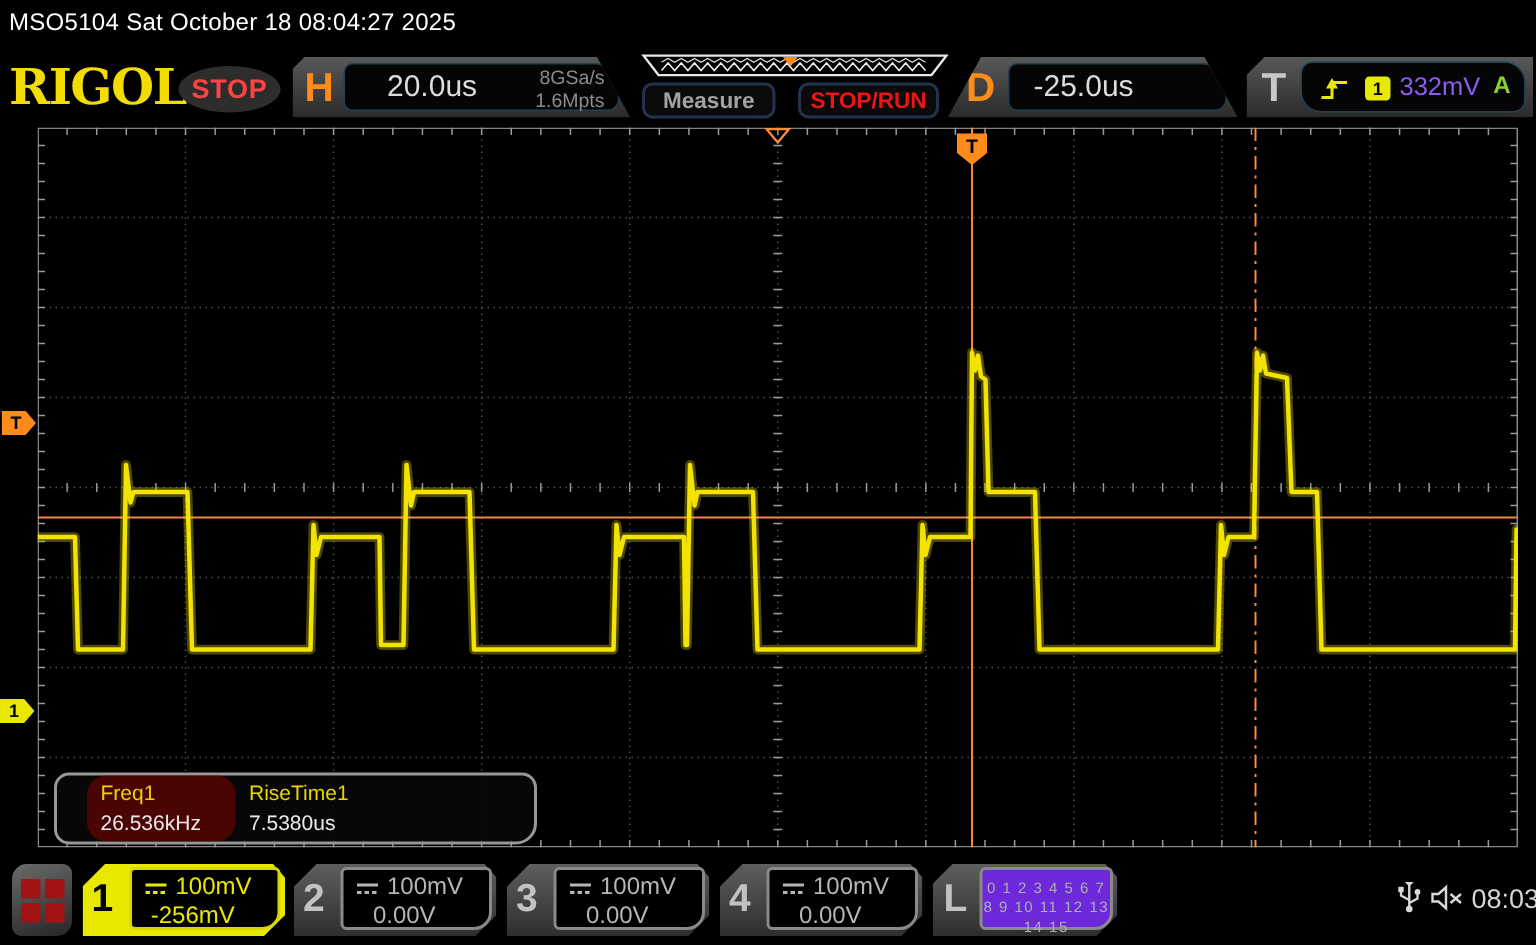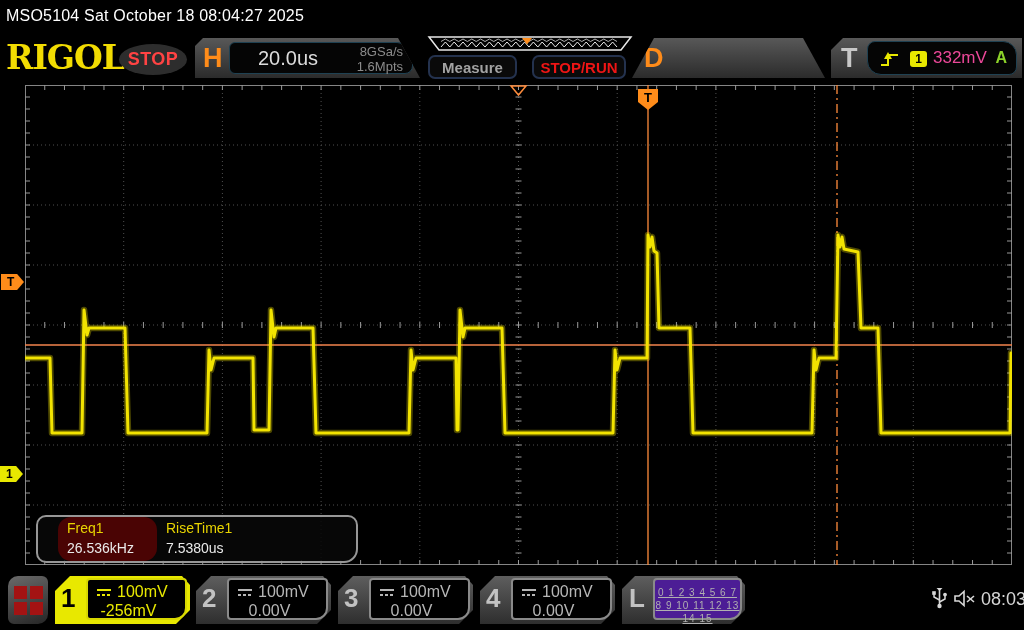--- a/index.html
+++ b/index.html
@@ -26,21 +26,21 @@
   .inner-black { background:#050505; border:1px solid #1f4152; }
   #h-inner { left:34px; top:4px; width:184px; height:32px; border-radius:6px 16px 8px 6px; }
   #h-timebase { left:28px; top:4px; font-size:20px; color:#dcdcdc; }
   #h-rates { right:9px; top:1px; text-align:right; font-size:13px; color:#8c8c8c; line-height:15px; }
   #d-inner { left:40px; top:4px; width:146px; height:32px; border-radius:6px 16px 8px 6px; }
   #d-delay { left:16px; top:4px; font-size:20px; color:#dcdcdc; }
   #t-inner { left:36px; top:3px; width:150px; height:34px; border-radius:8px 14px 8px 14px; }
   #t-letter { left:10px; color:#c8c8c8; }
   #trig-badge { left:42px; top:9px; width:17px; height:16px; background:#e8e800; border-radius:3px;
                 color:#000; font-weight:bold; font-size:12px; display:flex; align-items:center; justify-content:center; }
-  #trig-level { left:65px; top:6px; font-size:17px; color:#ec4899; }
+  #trig-level { left:65px; top:6px; font-size:17px; color:#8b5cf6; }
   #trig-mode { right:9px; top:7px; font-size:16px; font-weight:bold; color:#8cd22a; }
 
   .hbtn { top:55px; height:24px; background:#0a0a0a; border:2px solid #24324e; border-radius:7px;
           font-weight:bold; font-size:15px; display:flex; align-items:center; justify-content:center; }
   #measure-btn { left:428px; width:89px; color:#a3a3a3; }
   #stoprun-btn { left:532px; width:94px; color:#ee1515; }
 
   
   #meas-box { left:36px; top:515px; width:322px; height:48px; background:rgba(8,8,8,0.88);
               border:2px solid #979797; border-radius:10px 10px 14px 10px; display:flex;
@@ -77,23 +77,23 @@
   .chan.on .num { color:#000; }
   .chan.on .panel { border:2px solid #d8d800; color:#e8e800; }
   .chan.off .outer { background:linear-gradient(180deg,#5e5e5e,#2e2e2e); }
   .chan.off .num { color:#c2c2c2; }
   .chan.off .panel { border:2px solid #8a8a8a; color:#b6b6b6; }
 
   #logic-btn { left:622px; top:576px; width:123px; height:48px; }
   #logic-btn .outer { position:absolute; inset:0; background:linear-gradient(180deg,#5e5e5e,#2e2e2e);
      clip-path:polygon(13px 0,115px 0,123px 9px,123px 34px,109px 48px,0 48px,0 13px); }
   #logic-btn .num { position:absolute; left:7px; top:7px; font-size:26px; font-weight:bold; color:#c2c2c2; }
-  #logic-btn .panel { position:absolute; left:31px; top:2px; right:3px; height:42px; background:#4c1d95;
+  #logic-btn .panel { position:absolute; left:31px; top:2px; right:3px; height:42px; background:#6d28d9;
      border:2px solid #8a8a8a; border-radius:4px 4px 12px 4px; color:#b0b0b0;
-     font-size:10px; letter-spacing:1px; text-align:center; padding-top:6px; line-height:13px;text-decoration:underline; }
+     font-size:10px; letter-spacing:1px; text-align:center; padding-top:6px; line-height:13px; }
 
   #usb-icon { left:931px; top:586px; }
   #speaker-icon { left:953px; top:589px; }
   #clock { left:981px; top:589px; font-size:18px; color:#d6d6d6; }
 </style>
 </head>
 <body>
 
 <div id="stage">
 
@@ -118,20 +118,23 @@
       <polyline points="26,5.5 30.4,3 34.8,5.5 39.199999999999996,3 43.599999999999994,5.5 47.99999999999999,3 52.39999999999999,5.5 56.79999999999999,3 61.19999999999999,5.5 65.6,3 70,5.5 74.4,3 78.80000000000001,5.5 83.20000000000002,3 87.60000000000002,5.5 92.00000000000003,3 96.40000000000003,5.5 100.80000000000004,3 105.20000000000005,5.5 109.60000000000005,3 114.00000000000006,5.5 118.40000000000006,3 122.80000000000007,5.5 127.20000000000007,3 131.60000000000008,5.5 136.00000000000009,3 140.4000000000001,5.5 144.8000000000001,3 149.2000000000001,5.5 153.6000000000001,3 158.0000000000001,5.5 162.40000000000012,3 166.80000000000013,5.5 171.20000000000013,3 175.60000000000014,5.5 180.00000000000014,3 184.40000000000015,5.5 188.80000000000015,3 193.20000000000016,5.5 197.60000000000016,3 202.00000000000017,5.5 " fill="none" stroke="#e0e0e0" stroke-width="0.8"></polyline>
       <polyline points="26,11 30.4,6 34.8,11 39.199999999999996,6 43.599999999999994,11 47.99999999999999,6 52.39999999999999,11 56.79999999999999,6 61.19999999999999,11 65.6,6 70,11 74.4,6 78.80000000000001,11 83.20000000000002,6 87.60000000000002,11 92.00000000000003,6 96.40000000000003,11 100.80000000000004,6 105.20000000000005,11 109.60000000000005,6 114.00000000000006,11 118.40000000000006,6 122.80000000000007,11 127.20000000000007,6 131.60000000000008,11 136.00000000000009,6 140.4000000000001,11 144.8000000000001,6 149.2000000000001,11 153.6000000000001,6 158.0000000000001,11 162.40000000000012,6 166.80000000000013,11 171.20000000000013,6 175.60000000000014,11 180.00000000000014,6 184.40000000000015,11 188.80000000000015,6 193.20000000000016,11 197.60000000000016,6 202.00000000000017,11 " fill="none" stroke="#f0f0f0" stroke-width="1"></polyline>
       <polygon points="107,2 117,2 112,8.5" fill="#ff8c1a"></polygon>
     </svg>
 
   <div class="abs hbtn" id="measure-btn">Measure</div>
   <div class="abs hbtn" id="stoprun-btn">STOP/RUN</div>
 
   <div class="abs hgroup dblk">
     <div class="abs hletter orange" style="left:12px;">D</div>
+    <div class="abs inner-black" id="d-inner">
+      <div class="abs" id="d-delay">-25.0us</div>
+    </div>
   </div>
 
   <div class="abs hgroup tblk">
     <div class="abs hletter" id="t-letter">T</div>
     <div class="abs inner-black" id="t-inner">
       <svg class="abs" style="left:11px; top:8px;" width="22" height="18">
         <path d="M2,15 L9,15 L9,5 L19,5" stroke="#e8e800" stroke-width="2" fill="none"></path>
         <path d="M5,9 L13,9 L9,2 Z" fill="#e8e800"></path>
       </svg>
       <div class="abs" id="trig-badge">1</div>

